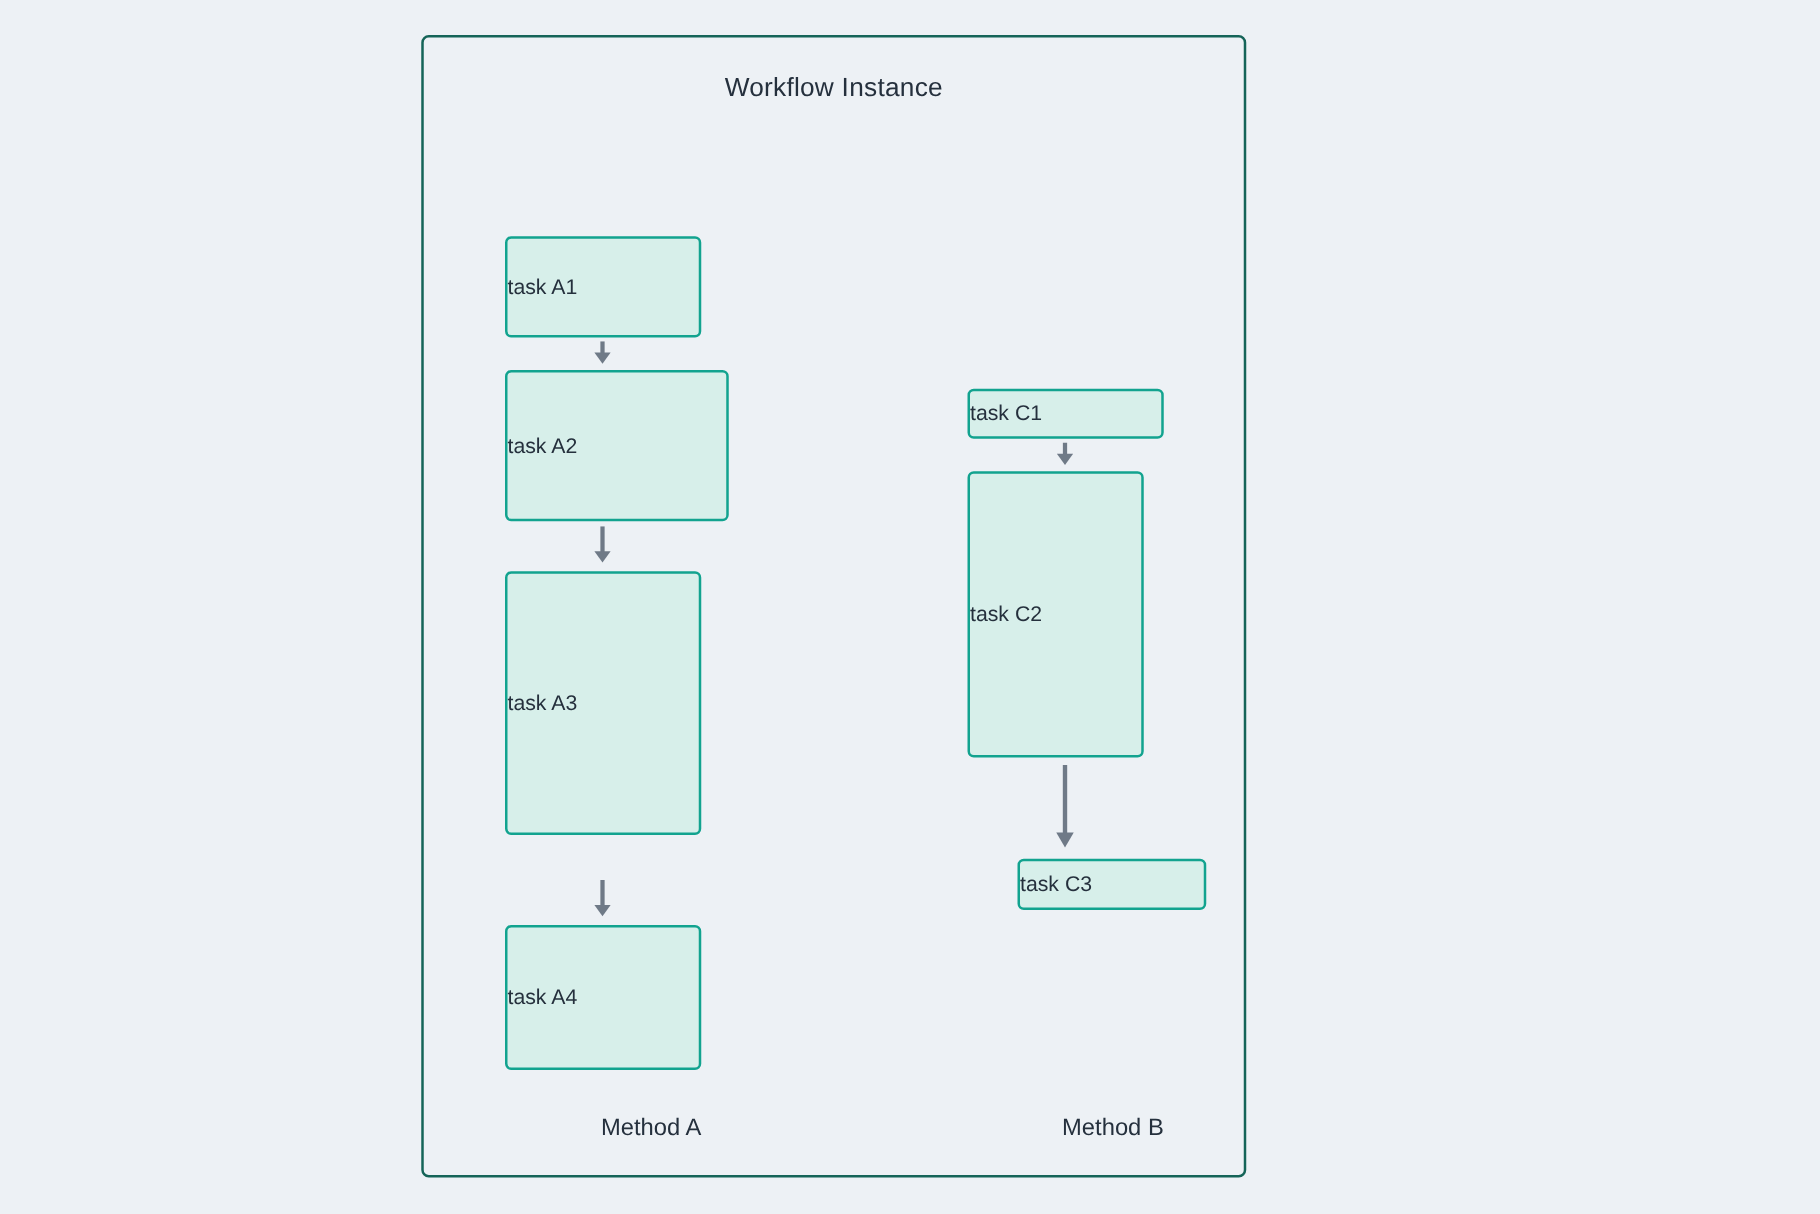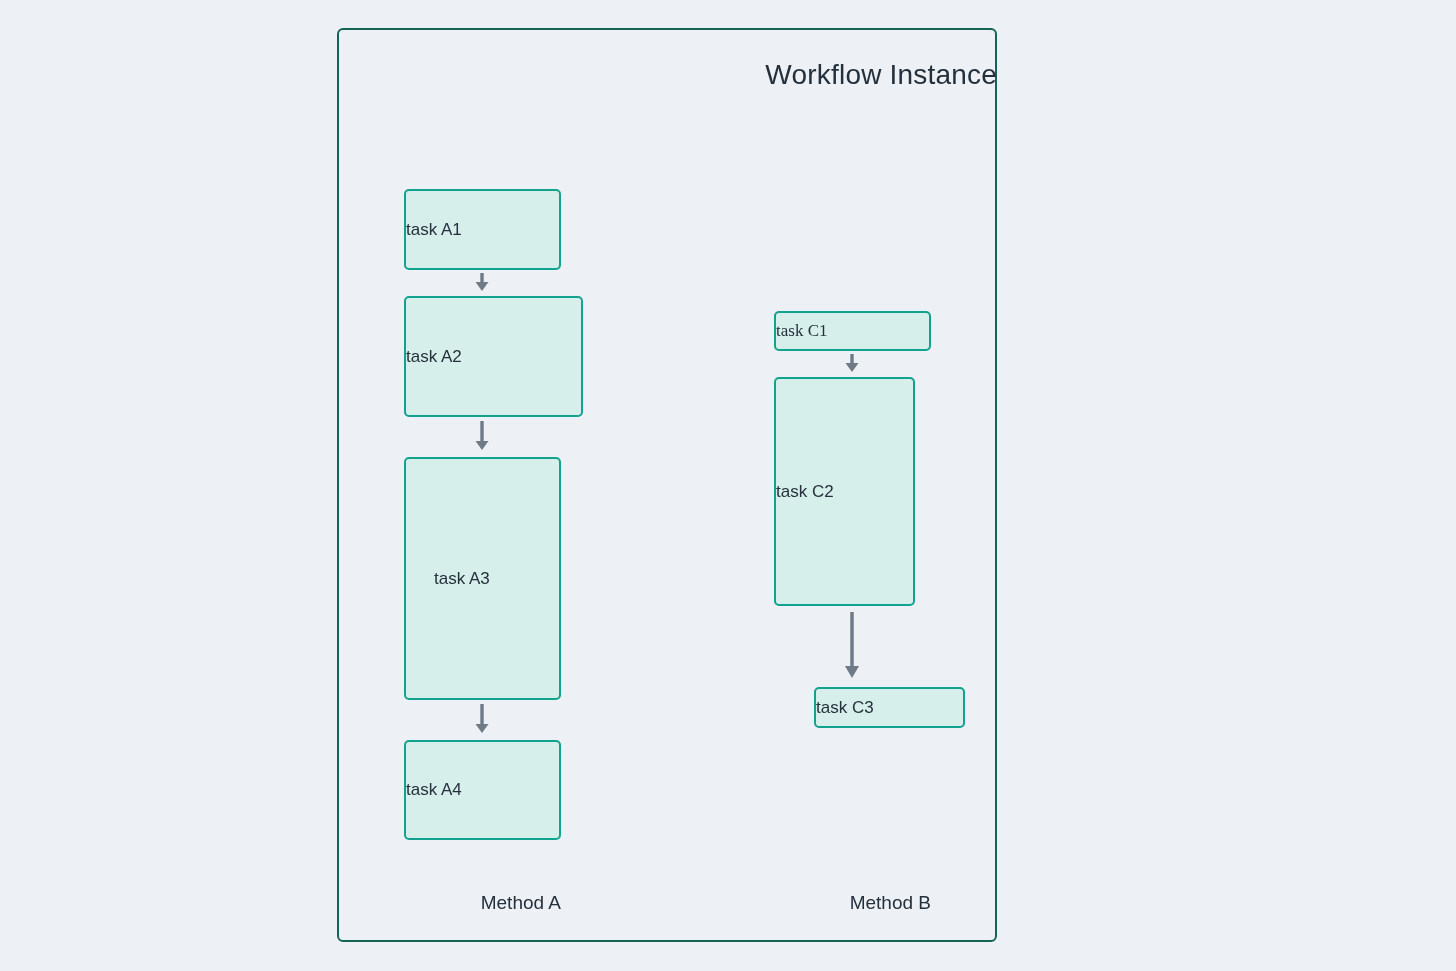--- a/index.html
+++ b/index.html
@@ -26,42 +26,42 @@
     left: 337px; top: 28px;
     width: 660px; height: 914px;
     border: 2px solid var(--container-border);
     border-radius: 6px;
     background: transparent;
   }
   .diagram-title {
     position: absolute;
     left: 337px; top: 59px;
     width: 660px;
-    text-align: right;
-    font-size: 28px;
+    text-align: center;
+    font-size: 21px;
     font-weight: 500;
     letter-spacing: 0.2px;
     color: var(--text);
   }
   .task {
     position: absolute;
     background: var(--task-fill);
     border: 2px solid var(--task-border);
     border-radius: 5px;
     display: flex;
     align-items: center;
     font-size: 17px;
     font-weight: 500;
     color: var(--text);
   }
   #task-a1 { left: 404px; top: 189px; width: 157px; height: 81px; }
   #task-a2 { left: 404px; top: 296px; width: 179px; height: 121px; }
-  #task-a3 { left: 404px; top: 457px; width: 157px; height: 243px; padding-left: 28px; }
-  #task-a4 { left: 404px; top: 740px; width: 157px; height: 100px; }
-  #task-c1 { left: 774px; top: 311px; width: 157px; height: 40px; font-family: Liberation Serif, serif; }
+  #task-a3 { left: 404px; top: 457px; width: 157px; height: 211px; }
+  #task-a4 { left: 404px; top: 740px; width: 157px; height: 116px; }
+  #task-c1 { left: 774px; top: 311px; width: 157px; height: 40px; }
   #task-c2 { left: 774px; top: 377px; width: 141px; height: 229px; }
   #task-c3 { left: 814px; top: 687px; width: 151px; height: 41px; }
   .arrow { position: absolute; display: block; }
   .arrow line { stroke: var(--arrow); }
   .arrow path { fill: var(--arrow); }
   #arrow-a1-a2 { left: 474px; top: 273px; }
   #arrow-a2-a3 { left: 474px; top: 421px; }
   #arrow-a3-a4 { left: 474px; top: 704px; }
   #arrow-c1-c2 { left: 844px; top: 354px; }
   #arrow-c2-c3 { left: 844px; top: 612px; }

